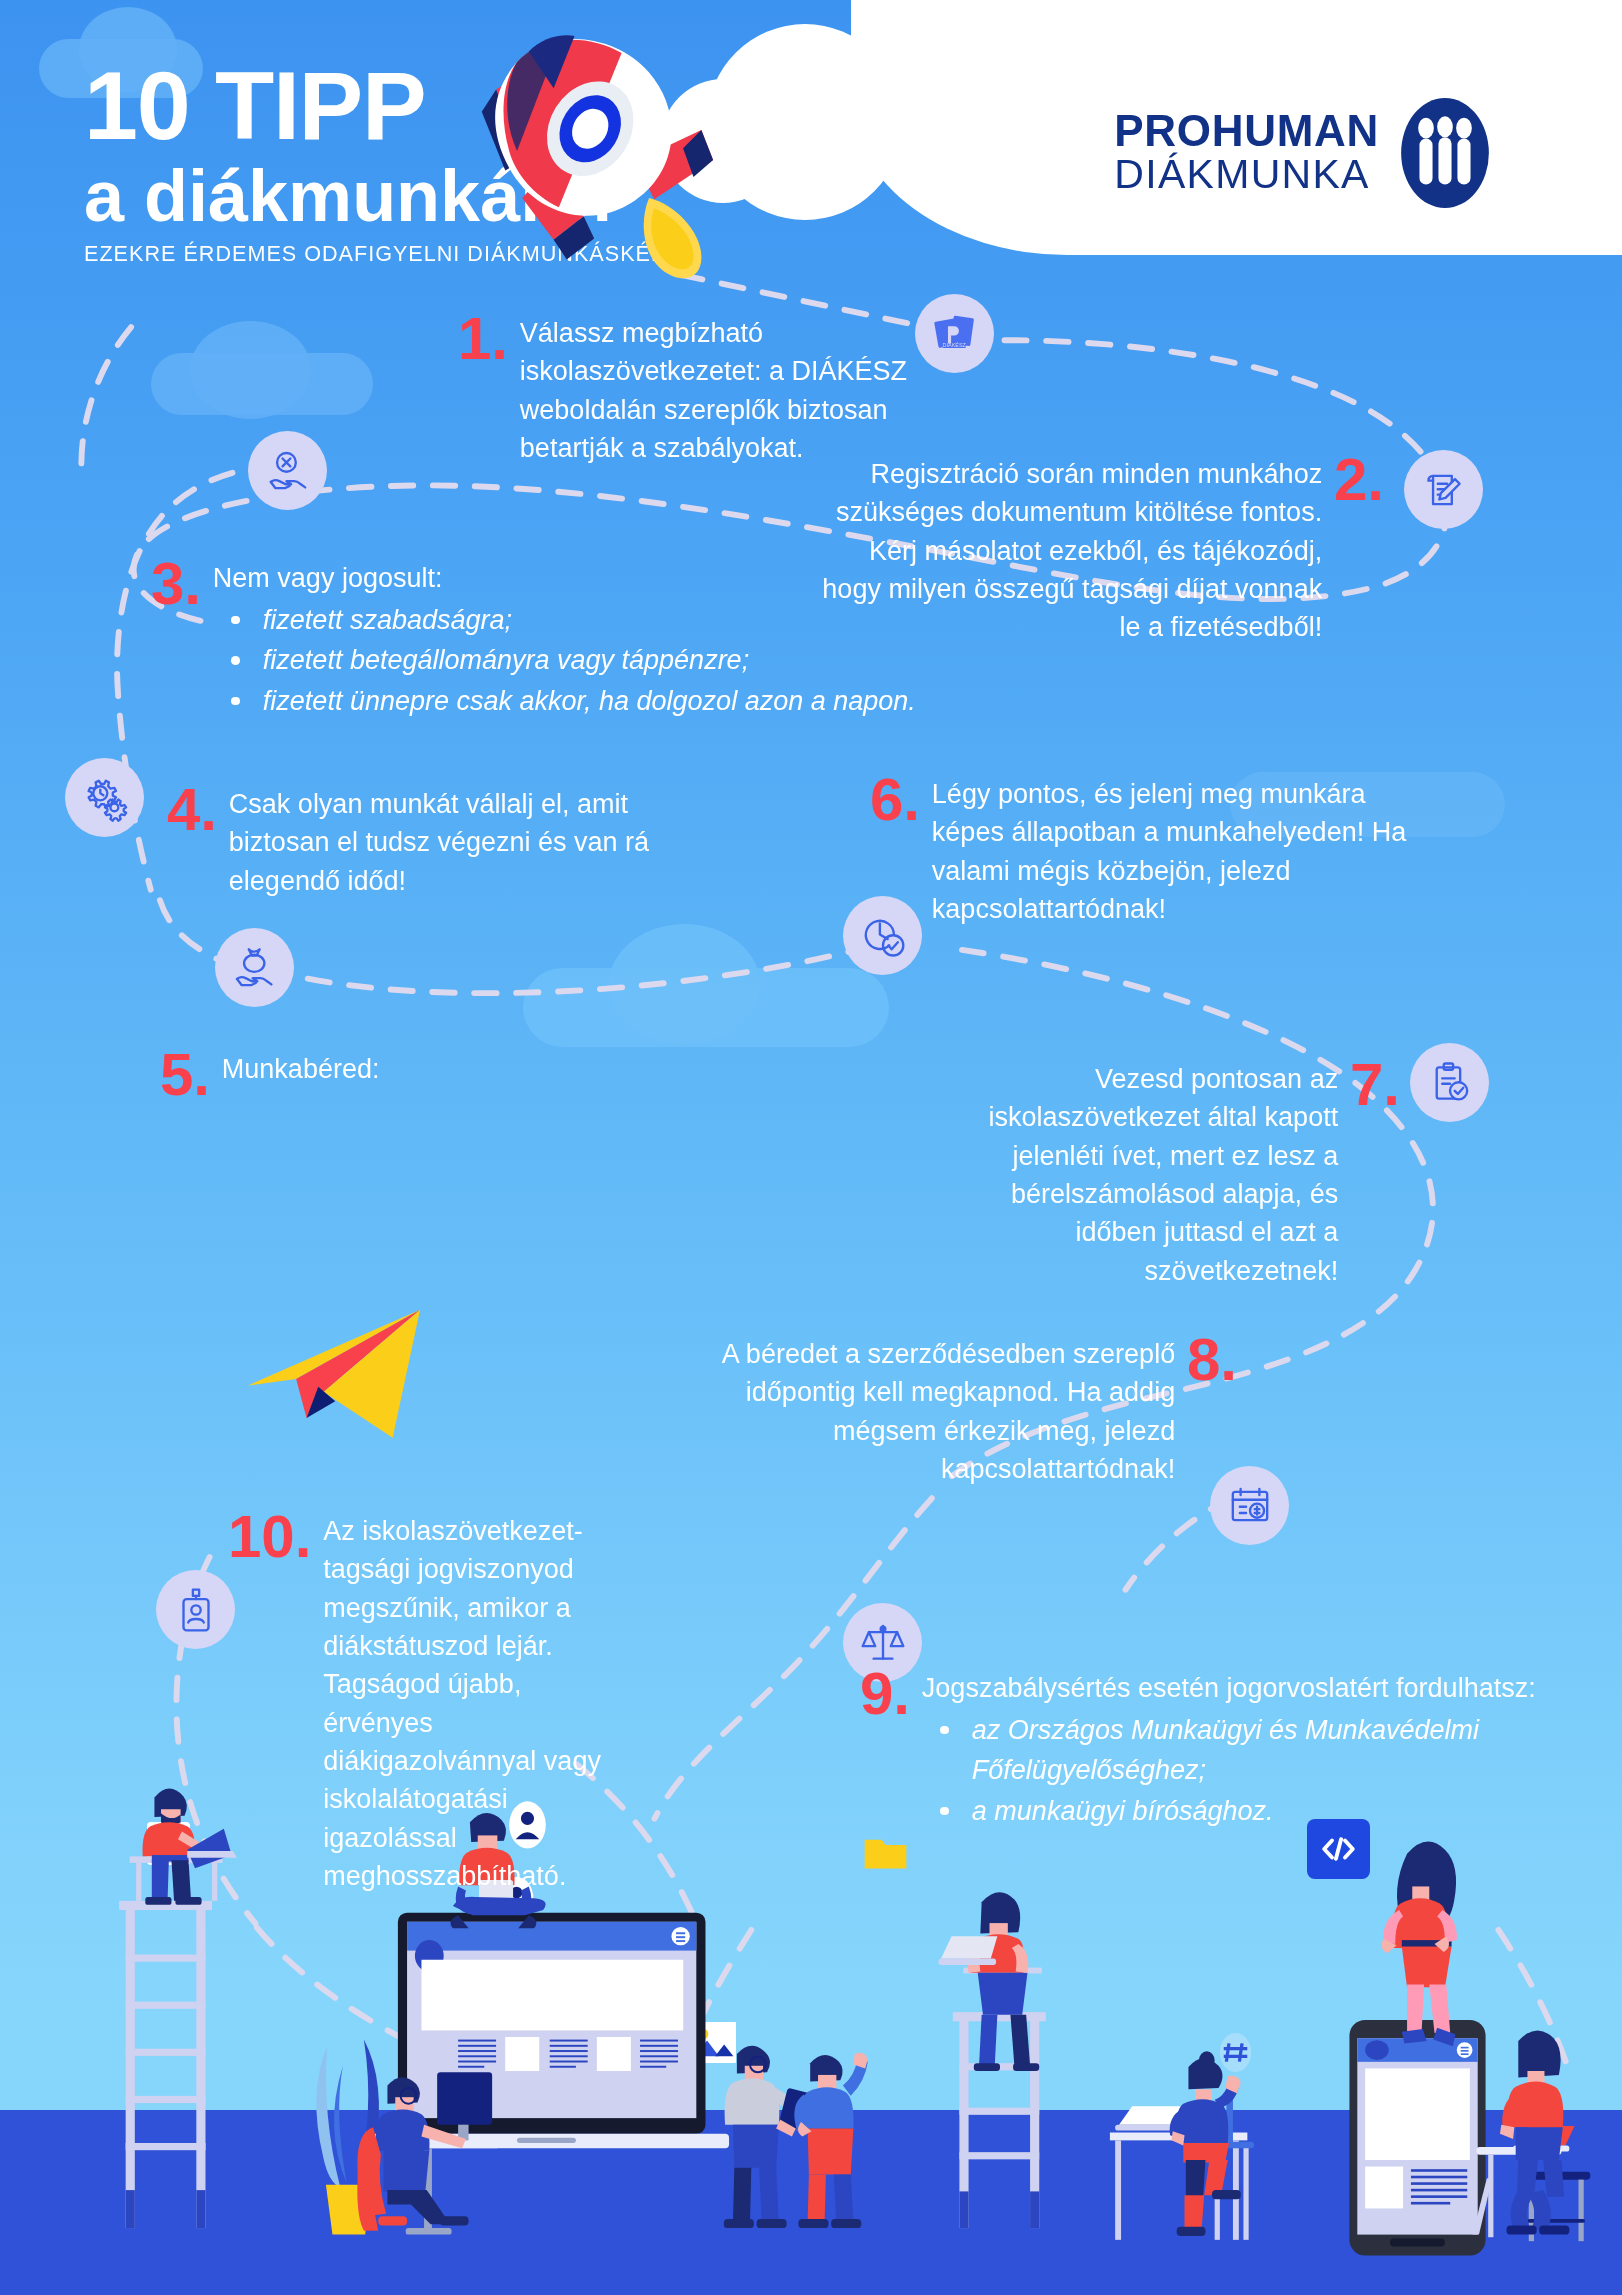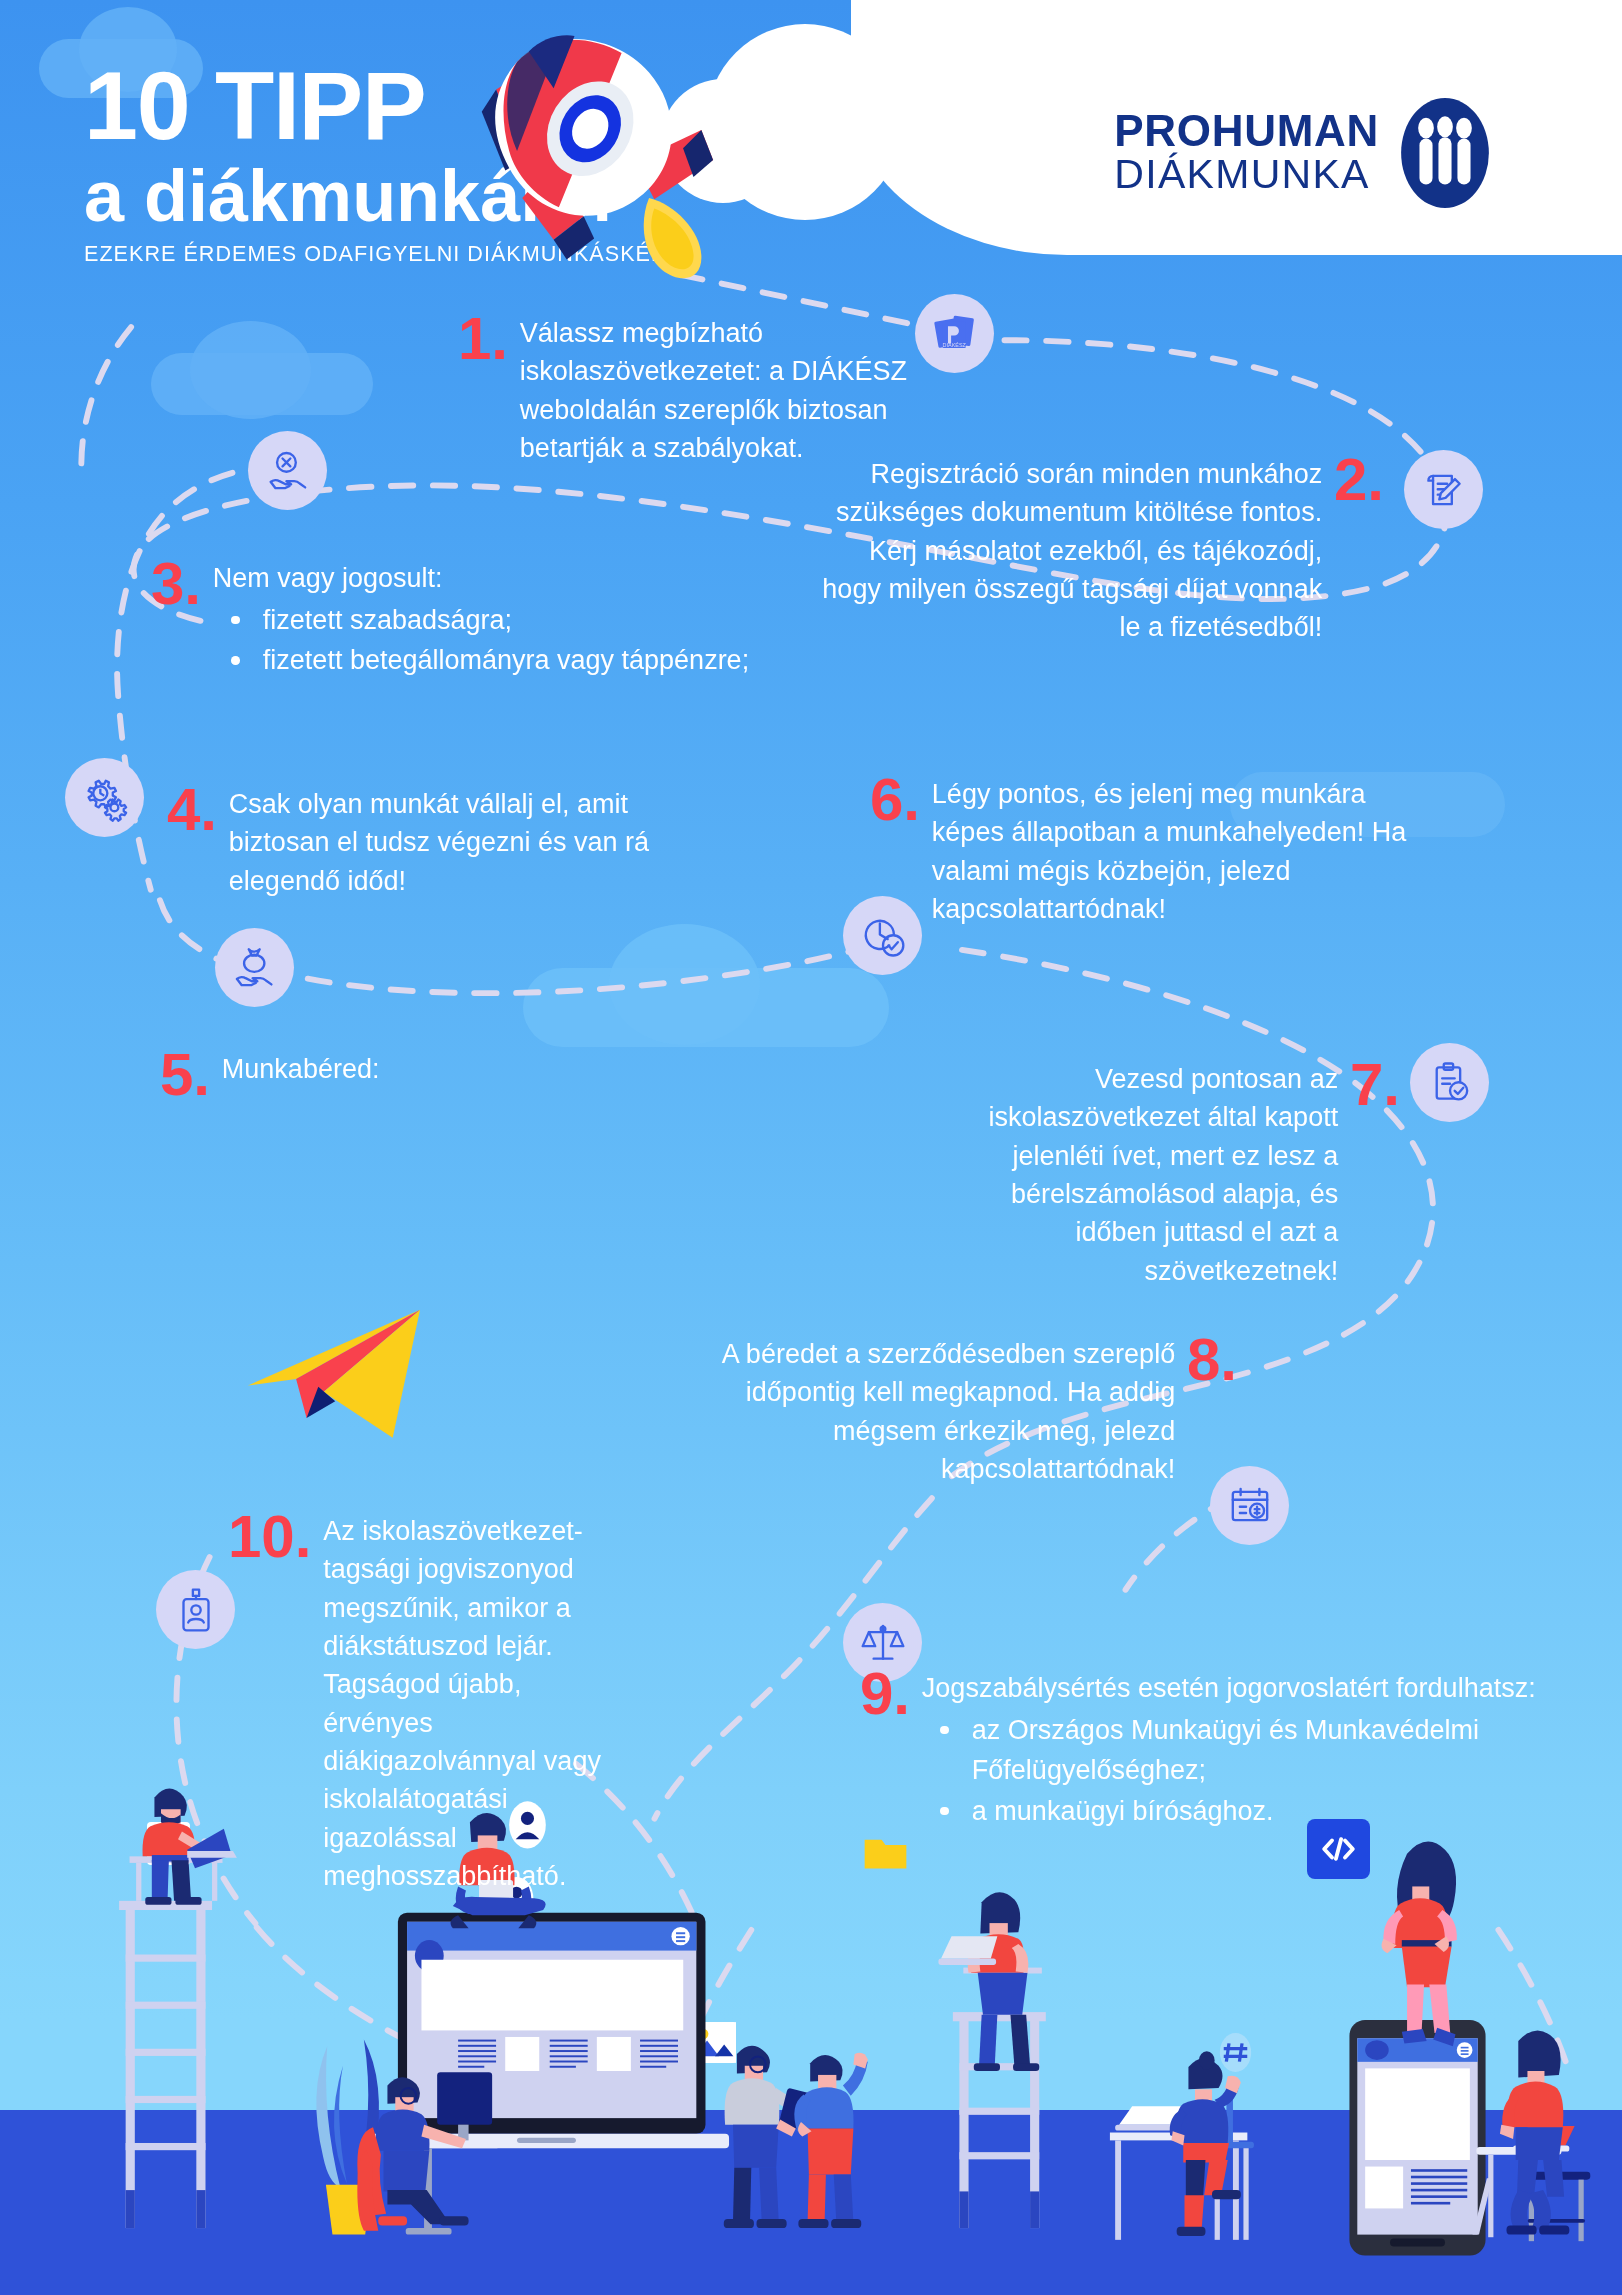--- a/index.html
+++ b/index.html
@@ -121,21 +121,21 @@
     font-size:27px;
     line-height:1.42;
     color:#ffffff;
   }
   .tip.row { display:flex; align-items:flex-start; gap:11.8px; }
   .tip.row-r { display:flex; align-items:flex-start; gap:11.8px; flex-direction:row-reverse; }
   .tip .body.right { text-align:right; }
   .tip ul { list-style:none; margin-top:2.6px; }
   .tip ul li {
     position:relative; padding-left:50px;
-    font-size:27px; line-height:1.5; color:#ffffff;
+    font-size:27px; line-height:1.5; color:#ffffff;font-style:italic;
   }
   .tip ul li::before {
     content:""; position:absolute; left:18.3px; top:15.7px;
     width:8.5px; height:8.5px; border-radius:50%; background:#ffffff;
   }
 
   
   .plane { position:absolute; left:236px; top:1302px; z-index:5; }
 
   
@@ -365,20 +365,21 @@
     <div class="body right">Regisztráció során minden munkához szükséges dokumentum kitöltése fontos. Kérj másolatot ezekből, és tájékozódj, hogy milyen összegű tagsági díjat vonnak le a fizetésedből!</div>
   </div>
 
   <div class="tip row" style="left:151px;top:559px;width:772px;">
     <div class="num">3.</div>
     <div>
       <div class="body">Nem vagy jogosult:</div>
       <ul>
         <li>fizetett szabadságra;</li>
         <li>fizetett betegállományra vagy táppénzre;</li>
+        <li>fizetett ünnepre csak akkor, ha dolgozol azon a napon.</li>
       </ul>
     </div>
   </div>
 
   <div class="tip row" style="left:167px;top:785px;width:543px;">
     <div class="num">4.</div>
     <div class="body">Csak olyan munkát vállalj el, amit biztosan el tudsz végezni és van rá elegendő időd!</div>
   </div>
 
   <div class="tip row" style="left:870px;top:775px;width:550px;">

